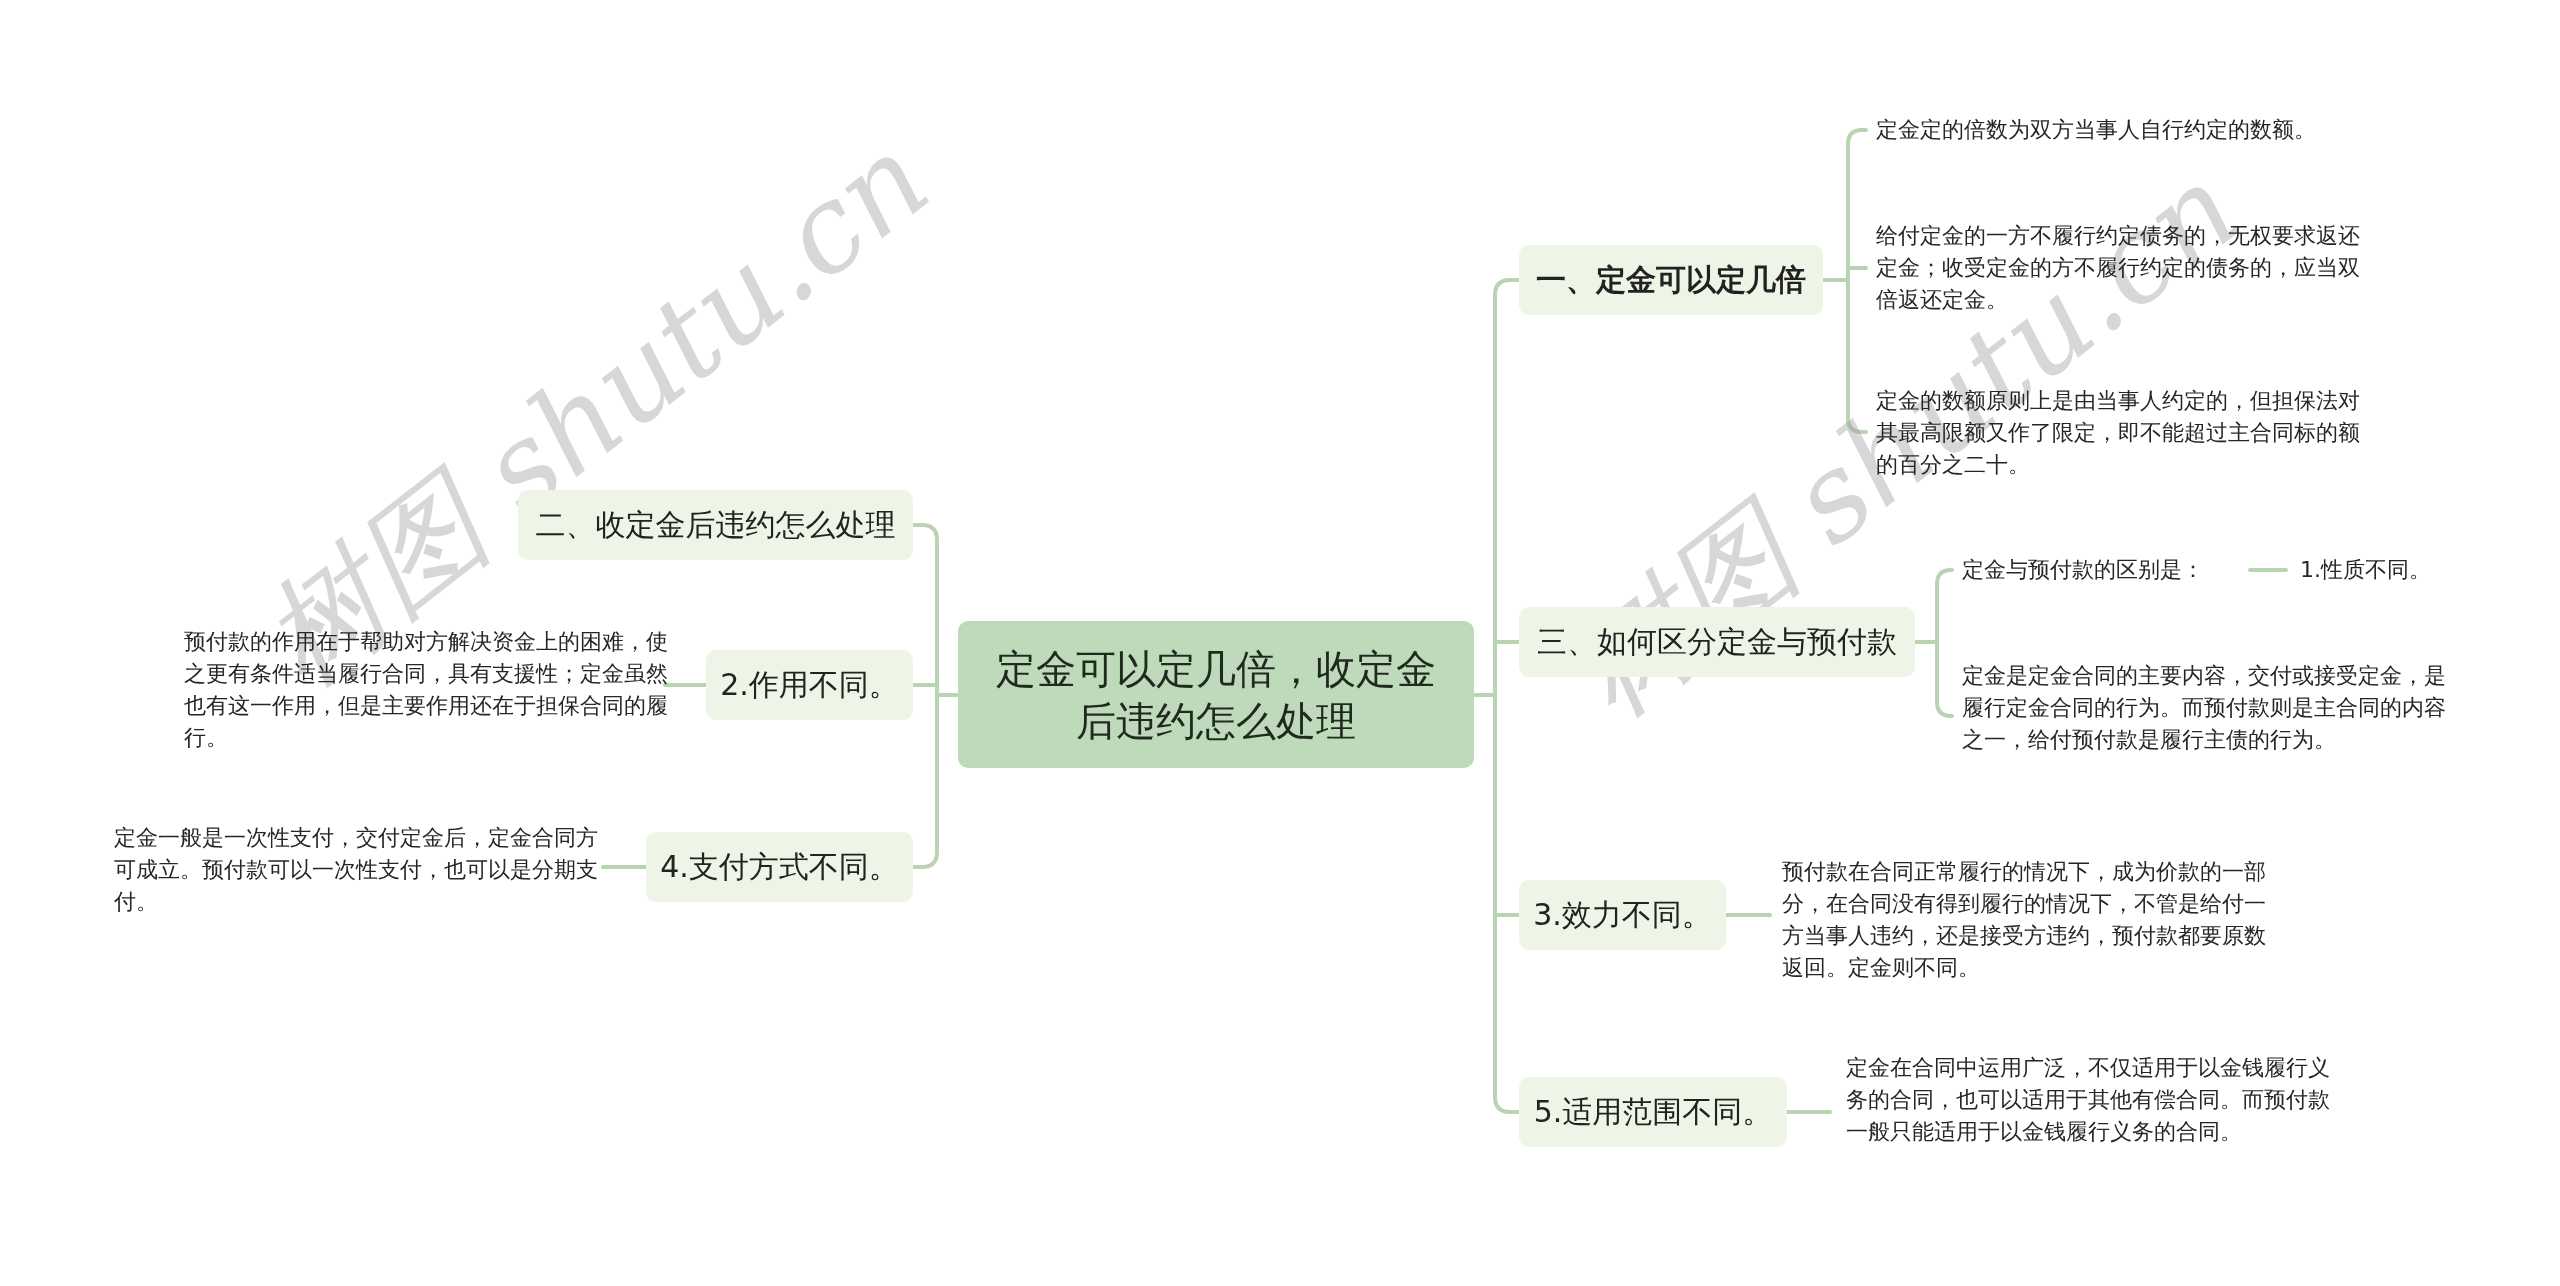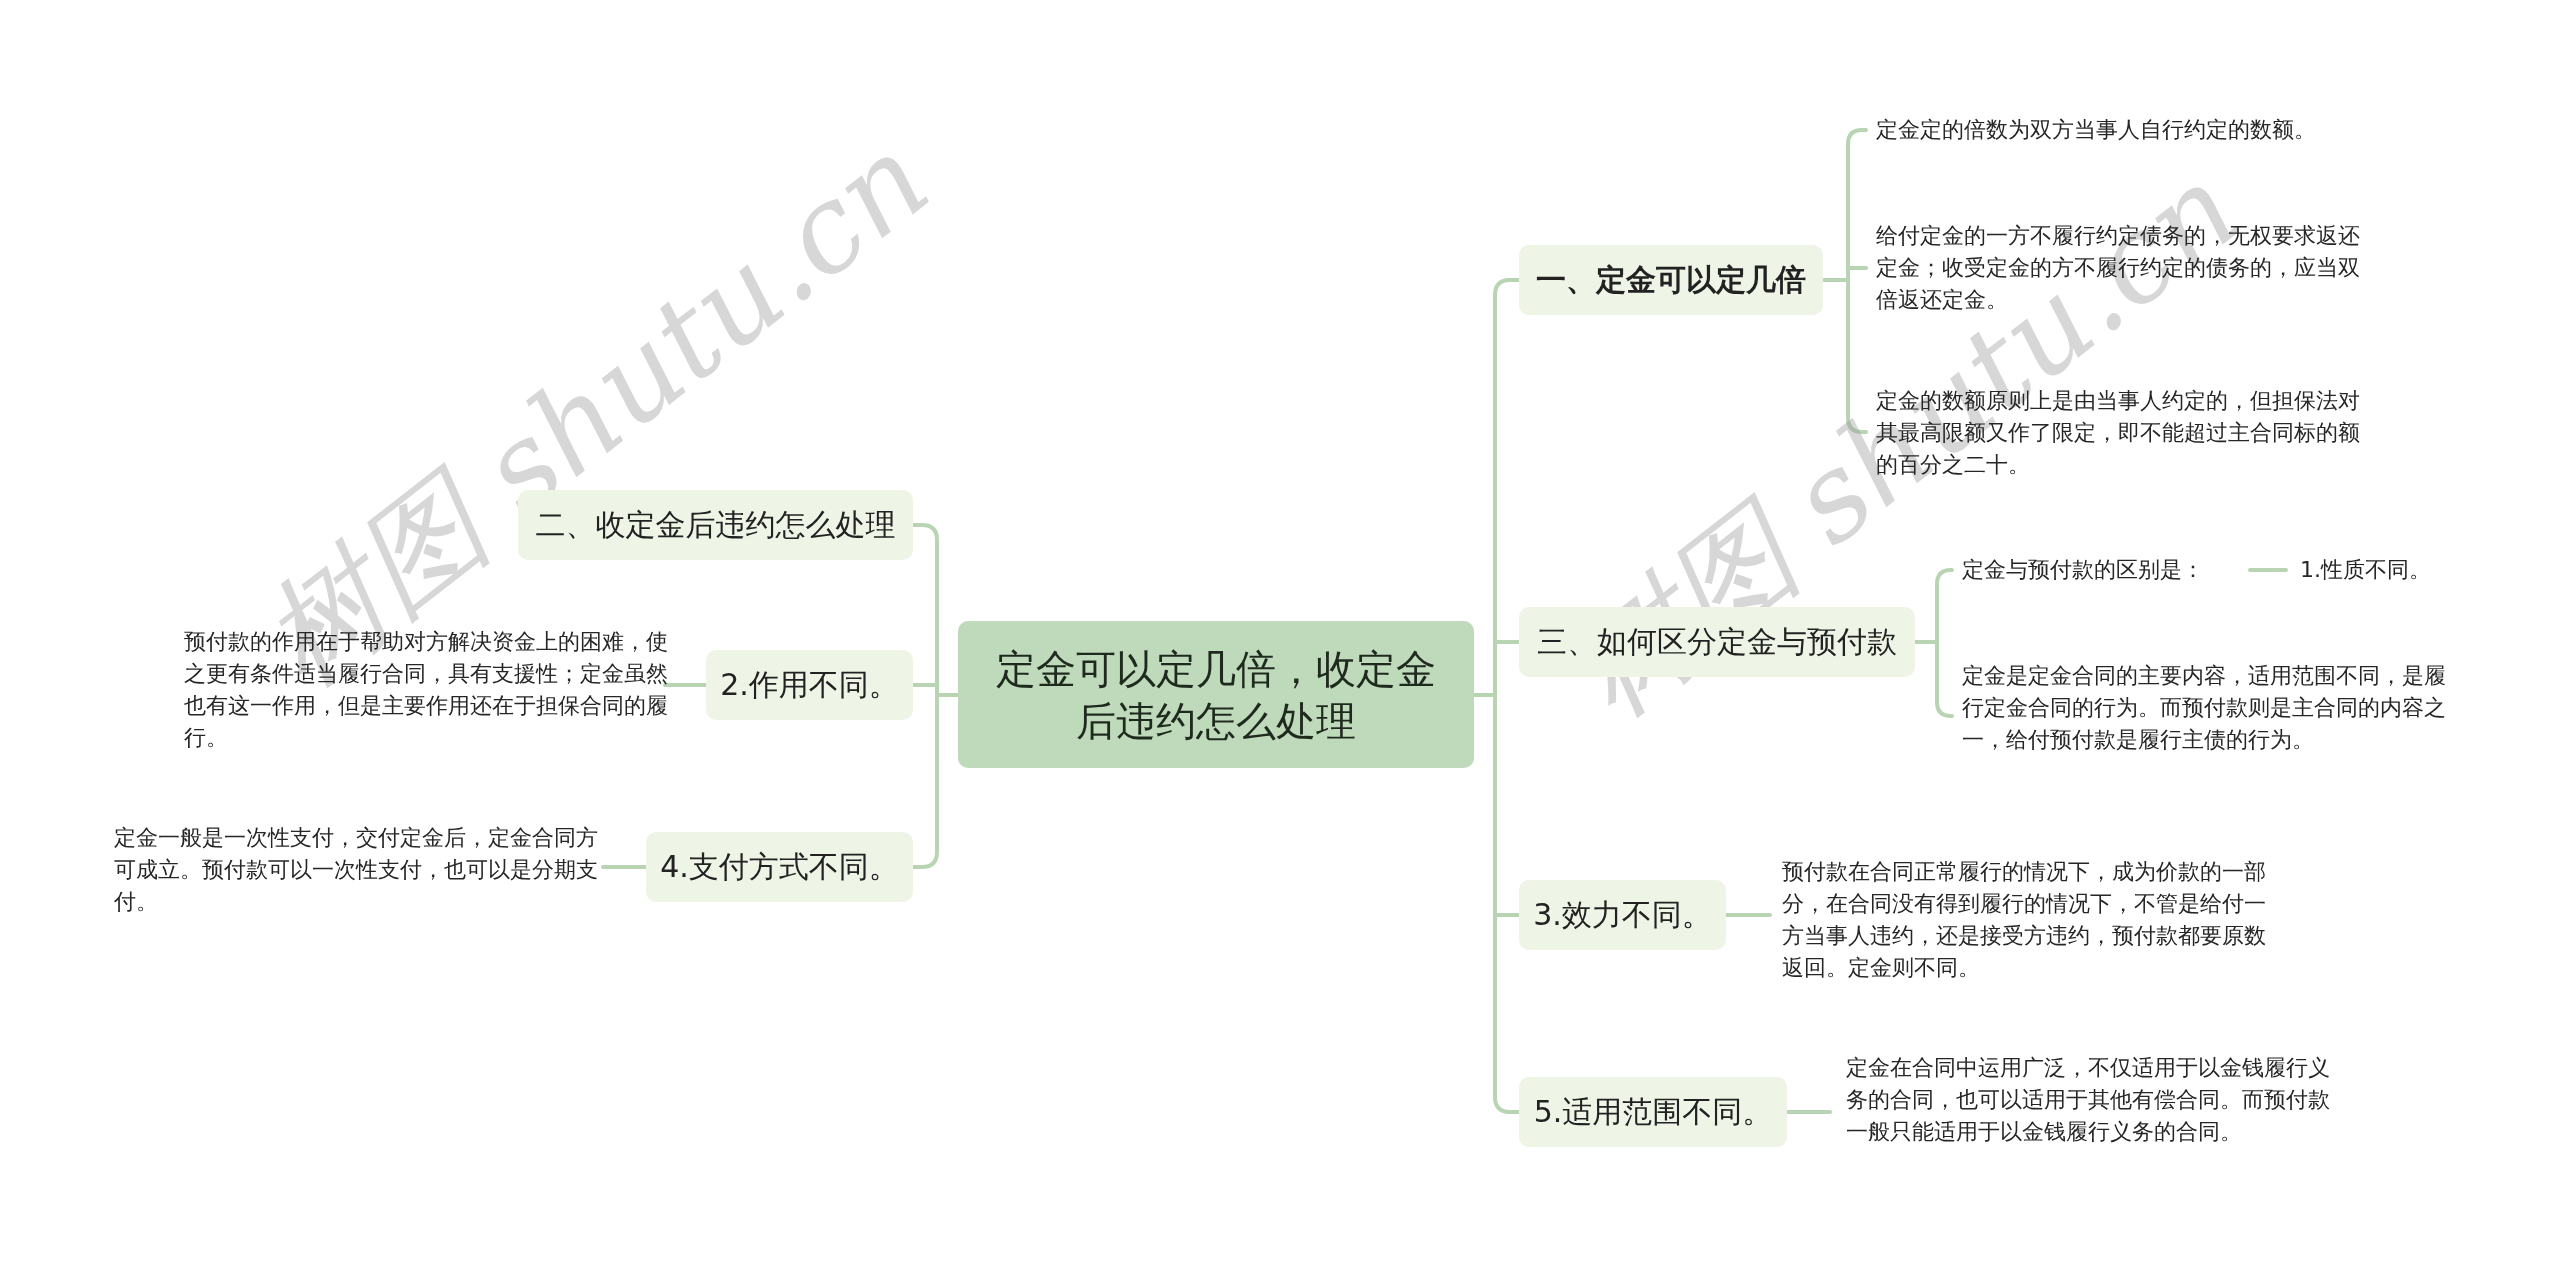--- a/index.html
+++ b/index.html
@@ -86,21 +86,21 @@
   </div>
   <div class="leaf" style="left:1876px; top:114px; width:520px;">定金定的倍数为双方当事人自行约定的数额。</div>
   <div class="leaf" style="left:1876px; top:220px; width:490px;">给付定金的一方不履行约定债务的，无权要求返还定金；收受定金的方不履行约定的债务的，应当双倍返还定金。</div>
   <div class="leaf" style="left:1876px; top:385px; width:490px;">定金的数额原则上是由当事人约定的，但担保法对其最高限额又作了限定，即不能超过主合同标的额的百分之二十。</div>
 
   <div class="node branch" style="left:1519px; top:607px; width:396px; height:70px;">
     <span>三、如何区分定金与预付款</span>
   </div>
   <div class="leaf" style="left:1962px; top:554px; width:290px; white-space:nowrap;">定金与预付款的区别是：</div>
   <div class="leaf" style="left:2300px; top:554px; width:200px; white-space:nowrap;">1.性质不同。</div>
-  <div class="leaf" style="left:1962px; top:660px; width:500px;">定金是定金合同的主要内容，适用范围不同，是履行定金合同的行为。而预付款则是主合同的内容之一，给付预付款是履行主债的行为。</div>
+  <div class="leaf" style="left:1962px; top:660px; width:500px;">定金是定金合同的主要内容，交付或接受定金，是履行定金合同的行为。而预付款则是主合同的内容之一，给付预付款是履行主债的行为。</div>
 
   <div class="node branch" style="left:1519px; top:880px; width:207px; height:70px;">
     <span>3.效力不同。</span>
   </div>
   <div class="leaf" style="left:1782px; top:856px; width:490px;">预付款在合同正常履行的情况下，成为价款的一部分，在合同没有得到履行的情况下，不管是给付一方当事人违约，还是接受方违约，预付款都要原数返回。定金则不同。</div>
 
   <div class="node branch" style="left:1519px; top:1077px; width:268px; height:70px;align-items:center;">
     <span>5.适用范围不同。</span>
   </div>
   <div class="leaf" style="left:1846px; top:1052px; width:490px;">定金在合同中运用广泛，不仅适用于以金钱履行义务的合同，也可以适用于其他有偿合同。而预付款一般只能适用于以金钱履行义务的合同。</div>

